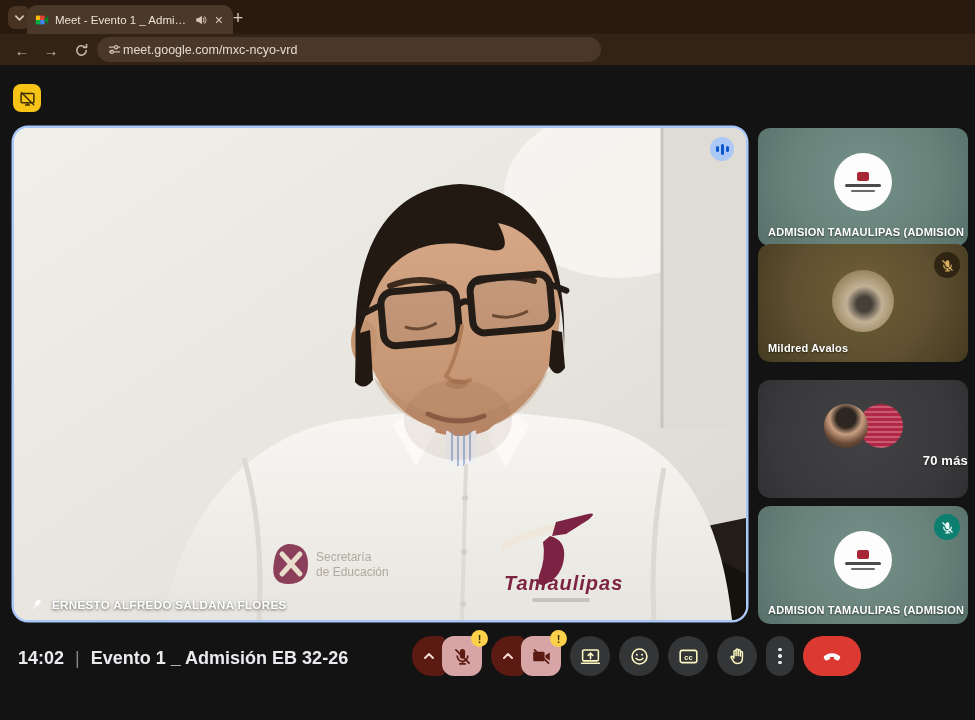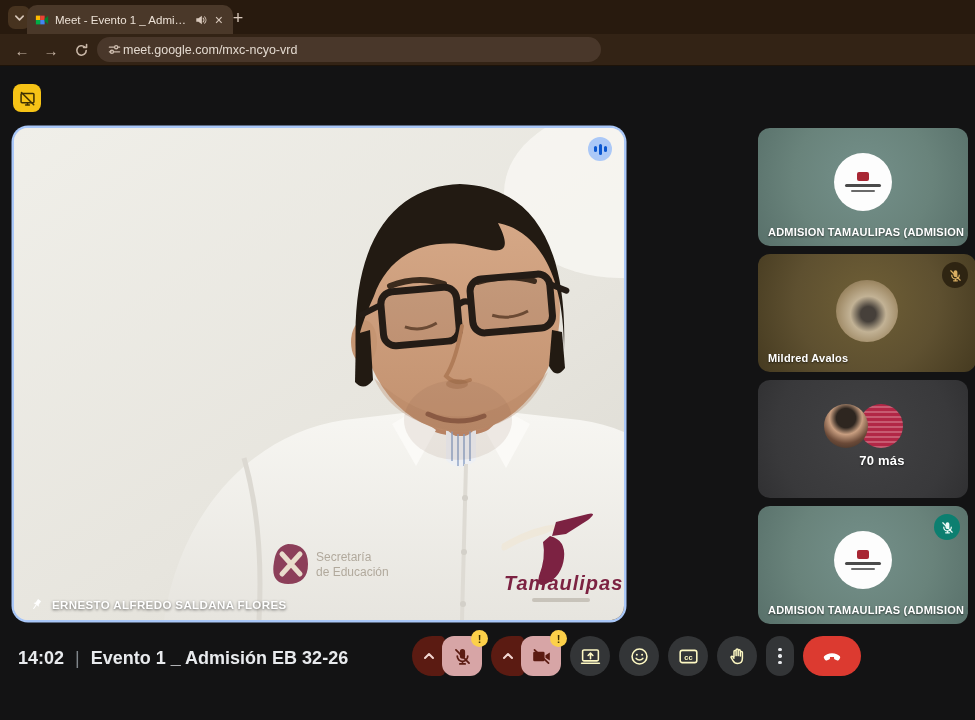--- a/index.html
+++ b/index.html
@@ -22,38 +22,38 @@
            color:#c9b7a7;font-size:15px;}
   .nav-back{left:10px;} .nav-fwd{left:39px;} .nav-reload{left:69px;}
   .omnibox{position:absolute;left:97px;top:3px;width:482px;height:25px;background:#49372a;border-radius:13px;
            display:flex;align-items:center;gap:2px;padding:0 11px;color:#cdbcae;}
   .omnibox .url{font-size:12.5px;color:#e3d9cf;}
 
   
   .warn-btn{position:absolute;left:13px;top:84px;width:28px;height:28px;border-radius:8px;background:#f6c316;
             border:none;display:flex;align-items:center;justify-content:center;cursor:pointer;padding:0;}
 
-  .main-tile{position:absolute;left:14px;top:128px;width:610px;height:492px;border-radius:14px;overflow:hidden;
+  .main-tile{position:absolute;left:14px;top:128px;width:732px;height:492px;border-radius:14px;overflow:hidden;
              background:#e9e7e1;box-shadow:0 0 0 2.5px #a9c7f8;}
   .audio-ind{position:absolute;right:12px;top:9px;width:24px;height:24px;border-radius:50%;background:#abc8f7;
              display:flex;align-items:center;justify-content:center;gap:2px;}
   .audio-ind i{display:block;width:3px;border-radius:2px;background:#0b57d0;}
   .audio-ind i:nth-child(1){height:6px;} .audio-ind i:nth-child(2){height:11px;} .audio-ind i:nth-child(3){height:6px;}
   .name-label{position:absolute;left:16px;bottom:9px;display:flex;align-items:center;gap:9px;color:#fff;
               font-size:11.5px;font-weight:700;letter-spacing:.4px;text-shadow:0 1px 3px rgba(0,0,0,.6);margin-top:14px;}
 
   
   .p-tile{position:absolute;left:758px;width:210px;height:118px;border-radius:12px;overflow:hidden;cursor:pointer;}
   .t0{top:128px;background:radial-gradient(circle at 50% 42%,#74908a 0%,#69837b 55%,#58706a 100%);}
-  .t1{top:254px;background:radial-gradient(circle at 50% 40%,#6f5f36 0%,#5e5030 55%,#453a20 100%);padding-left:8px;}
+  .t1{top:244px;background:radial-gradient(circle at 50% 40%,#6f5f36 0%,#5e5030 55%,#453a20 100%);}
   .t2{top:380px;background:radial-gradient(circle at 50% 45%,#424244 0%,#39393b 70%,#303032 100%);}
   .t3{top:506px;background:radial-gradient(circle at 50% 42%,#74908a 0%,#69837b 55%,#58706a 100%);}
   .p-label{position:absolute;left:10px;bottom:8px;color:#fff;font-size:11px;font-weight:700;letter-spacing:.2px;
            text-shadow:0 1px 2px rgba(0,0,0,.6);white-space:nowrap;}
-  .p-label.center{left:0;right:0;bottom:30px;text-align:center;font-size:13px;padding-left:38px;}
+  .p-label.center{left:0;right:0;bottom:30px;text-align:right;font-size:13px;padding-left:38px;}
   .avatar-org{position:absolute;left:50%;top:46%;transform:translate(-50%,-50%);width:58px;height:58px;border-radius:50%;
               background:#fdfdfd;display:flex;flex-direction:column;align-items:center;justify-content:center;gap:3px;}
   .avatar-org .mark{width:12px;height:9px;border-radius:2px;background:#a82734;}
   .avatar-org .ln1{width:36px;height:2.5px;border-radius:2px;background:#4a4a4a;}
   .avatar-org .ln2{width:24px;height:2.5px;border-radius:2px;background:#6a6a6a;}
   .avatar-pet{position:absolute;left:50%;top:48%;transform:translate(-50%,-50%);width:62px;height:62px;border-radius:50%;
               background:radial-gradient(circle at 52% 55%,#46403a 0 16%,#c2b295 38%,#a18c68 66%,#6f5d3e 100%);}
   .avatar-duo{position:absolute;left:0;right:0;top:24px;display:flex;justify-content:center;}
   .avatar-photo{width:44px;height:44px;border-radius:50%;z-index:1;
               background:radial-gradient(circle at 50% 32%,#2e2620 0 26%,#c89e80 44%,#6b4a38 68%,#2f2721 100%);}

